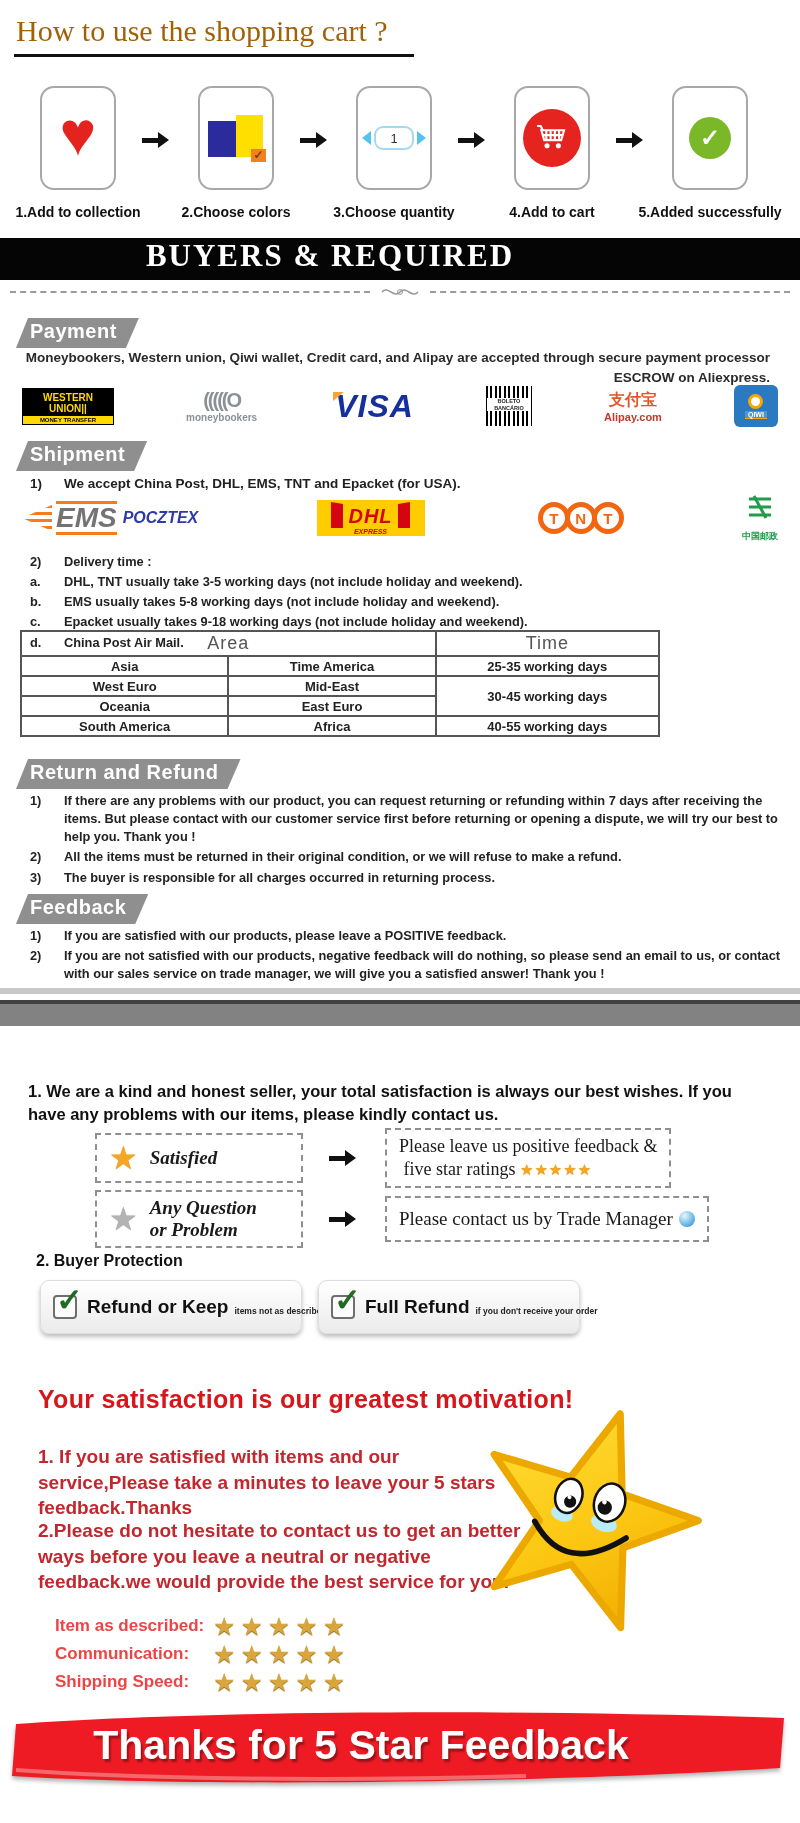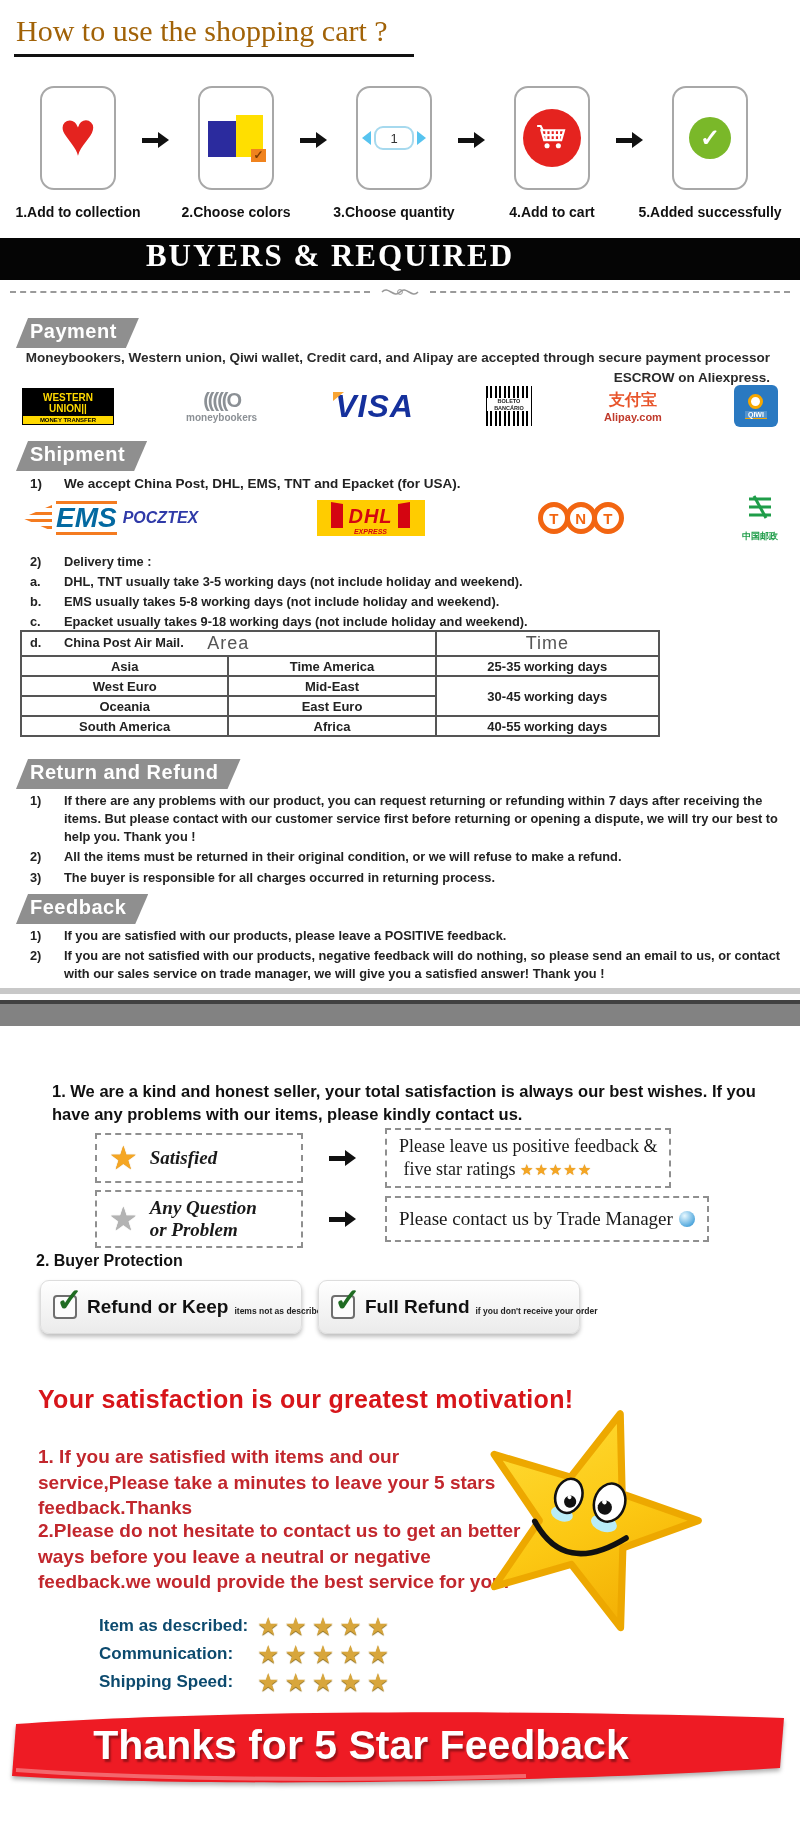--- a/index.html
+++ b/index.html
@@ -69,21 +69,21 @@
   .alipay .lbl { font-size:11px; font-weight:700; color:#c03a2b; }
   .qiwi { width:44px; height:42px; background:#2a79c1; border-radius:6px; display:flex; flex-direction:column; align-items:center; justify-content:center; }
   .qiwi .q { width:15px; height:15px; border:3px solid #f7a700; border-radius:50%; background:#fff; }
   .qiwi .lbl { margin-top:2px; font-size:7px; font-weight:900; color:#fff; background:#fff3; padding:0 3px; border-bottom:1px solid #f7a700; }
 
   
   .ems { display:flex; align-items:center; }
   .ems .stripes { width:30px; height:26px; margin-right:4px;
     background:repeating-linear-gradient(180deg,#f47b20 0 3px,#fff 3px 7px);
     clip-path:polygon(100% 0, 0 50%, 100% 100%); }
-  .ems .txt { font-style:italic; font-weight:900; font-size:28px; color:#0369a1; border-top:3px solid #f47b20; border-bottom:3px solid #f47b20; line-height:1; }
+  .ems .txt { font-style:italic; font-weight:900; font-size:28px; color:#737373; border-top:3px solid #f47b20; border-bottom:3px solid #f47b20; line-height:1; }
   .ems .sfx { font-style:italic; font-weight:900; font-size:16px; color:#2f3aa8; margin-left:6px; }
   .dhl { width:108px; height:36px; background:#ffcc00; display:flex; flex-direction:column; align-items:center; justify-content:center; }
   .dhl .txt { font-style:italic; font-weight:900; font-size:20px; color:#d40511; letter-spacing:1px; line-height:1;
     border-left:12px solid #d40511; border-right:12px solid #d40511; padding:2px 5px; border-top:2px solid transparent; }
   .dhl .sub { font-style:italic; font-size:7px; font-weight:900; color:#d40511; }
   .tnt { display:flex; }
   .tnt b { width:32px; height:32px; border:5px solid #f26511; border-radius:50%; background:#fff; margin-left:-5px;
     display:flex; align-items:center; justify-content:center; color:#f26511; font-size:15px; font-weight:900; }
   .cpost { display:flex; flex-direction:column; align-items:center; }
   .cpost .cn { font-size:9px; font-weight:900; color:#1f9d49; margin-top:10px; }
@@ -116,21 +116,21 @@
     display:flex; align-items:center; padding:0 12px; }
   .cbx { position:relative; width:24px; height:24px; border:2px solid #6e6e6e; border-radius:4px; background:#fcfcfc; flex:none; margin-right:10px; }
   .cbx span { position:absolute; left:1px; top:-16px; color:#1f6b22; font-size:32px; font-weight:900; }
   .badge .bt { font-size:19px; font-weight:800; color:#111; white-space:nowrap; }
   .badge .bs { font-size:8.5px; font-weight:700; color:#222; margin-left:6px; margin-top:8px; white-space:nowrap; }
 
   
   .motiv-h { font-size:25px; font-weight:800; color:#d7151a; letter-spacing:.3px; }
   .motiv-p { width:485px; font-size:19px; font-weight:600; color:#c2272d; line-height:1.35; }
   .rating-row { display:flex; align-items:center; height:28px; }
-  .rating-row .rl { width:158px; font-size:17px; font-weight:600; color:#0c4a6e;margin-left:44px; }
+  .rating-row .rl { width:158px; font-size:17px; font-weight:600; color:#ef4444; }
   .rating-row .rs { font-size:25px; letter-spacing:5px; color:#d8a63c; text-shadow:0 1px 1px #8a6914; line-height:1; }
 
   
   .footer-wrap { left:6px; top:1706px; width:788px; height:86px; }
   .footer-wrap svg { position:absolute; left:0; top:0; }
   .footer-text { position:absolute; left:0; top:16px; width:710px; text-align:center;
     font-size:41px; font-weight:800; color:#fff; text-shadow:2px 3px 2px rgba(0,0,0,.35); }
 </style>
 </head>
 <body>
@@ -363,21 +363,21 @@
     </div>
     <div class="nl">
       <span class="n">2)</span>
       <span class="t">If you are not satisfied with our products, negative feedback will do nothing, so please send an email to us, or contact with our sales service on trade manager, we will give you a satisfied answer! Thank you !</span>
     </div>
   </div>
 
   <div class="sec bar-thin"></div>
   <div class="sec bar-thick"></div>
 
-  <div class="sec intro" style="left:52px; top:1080px; width:730px;">1. We are a kind and honest seller, your total satisfaction is always our best wishes. If you have any problems with our items, please kindly contact us.</div>
+  <div class="sec intro" style="left:28px; top:1080px; width:730px;">1. We are a kind and honest seller, your total satisfaction is always our best wishes. If you have any problems with our items, please kindly contact us.</div>
 
   <div class="sec dashed-row" style="left:95px; top:1128px;">
     <div class="dashed-box" style="width:208px; height:50px;">
       <span class="star-ico star-happy">★</span>
       <span class="script">Satisfied</span>
     </div>
     <div class="flow-arrow" style="margin-top:0;">
         <span class="shaft"></span>
         <span class="head"></span>
       </div>

